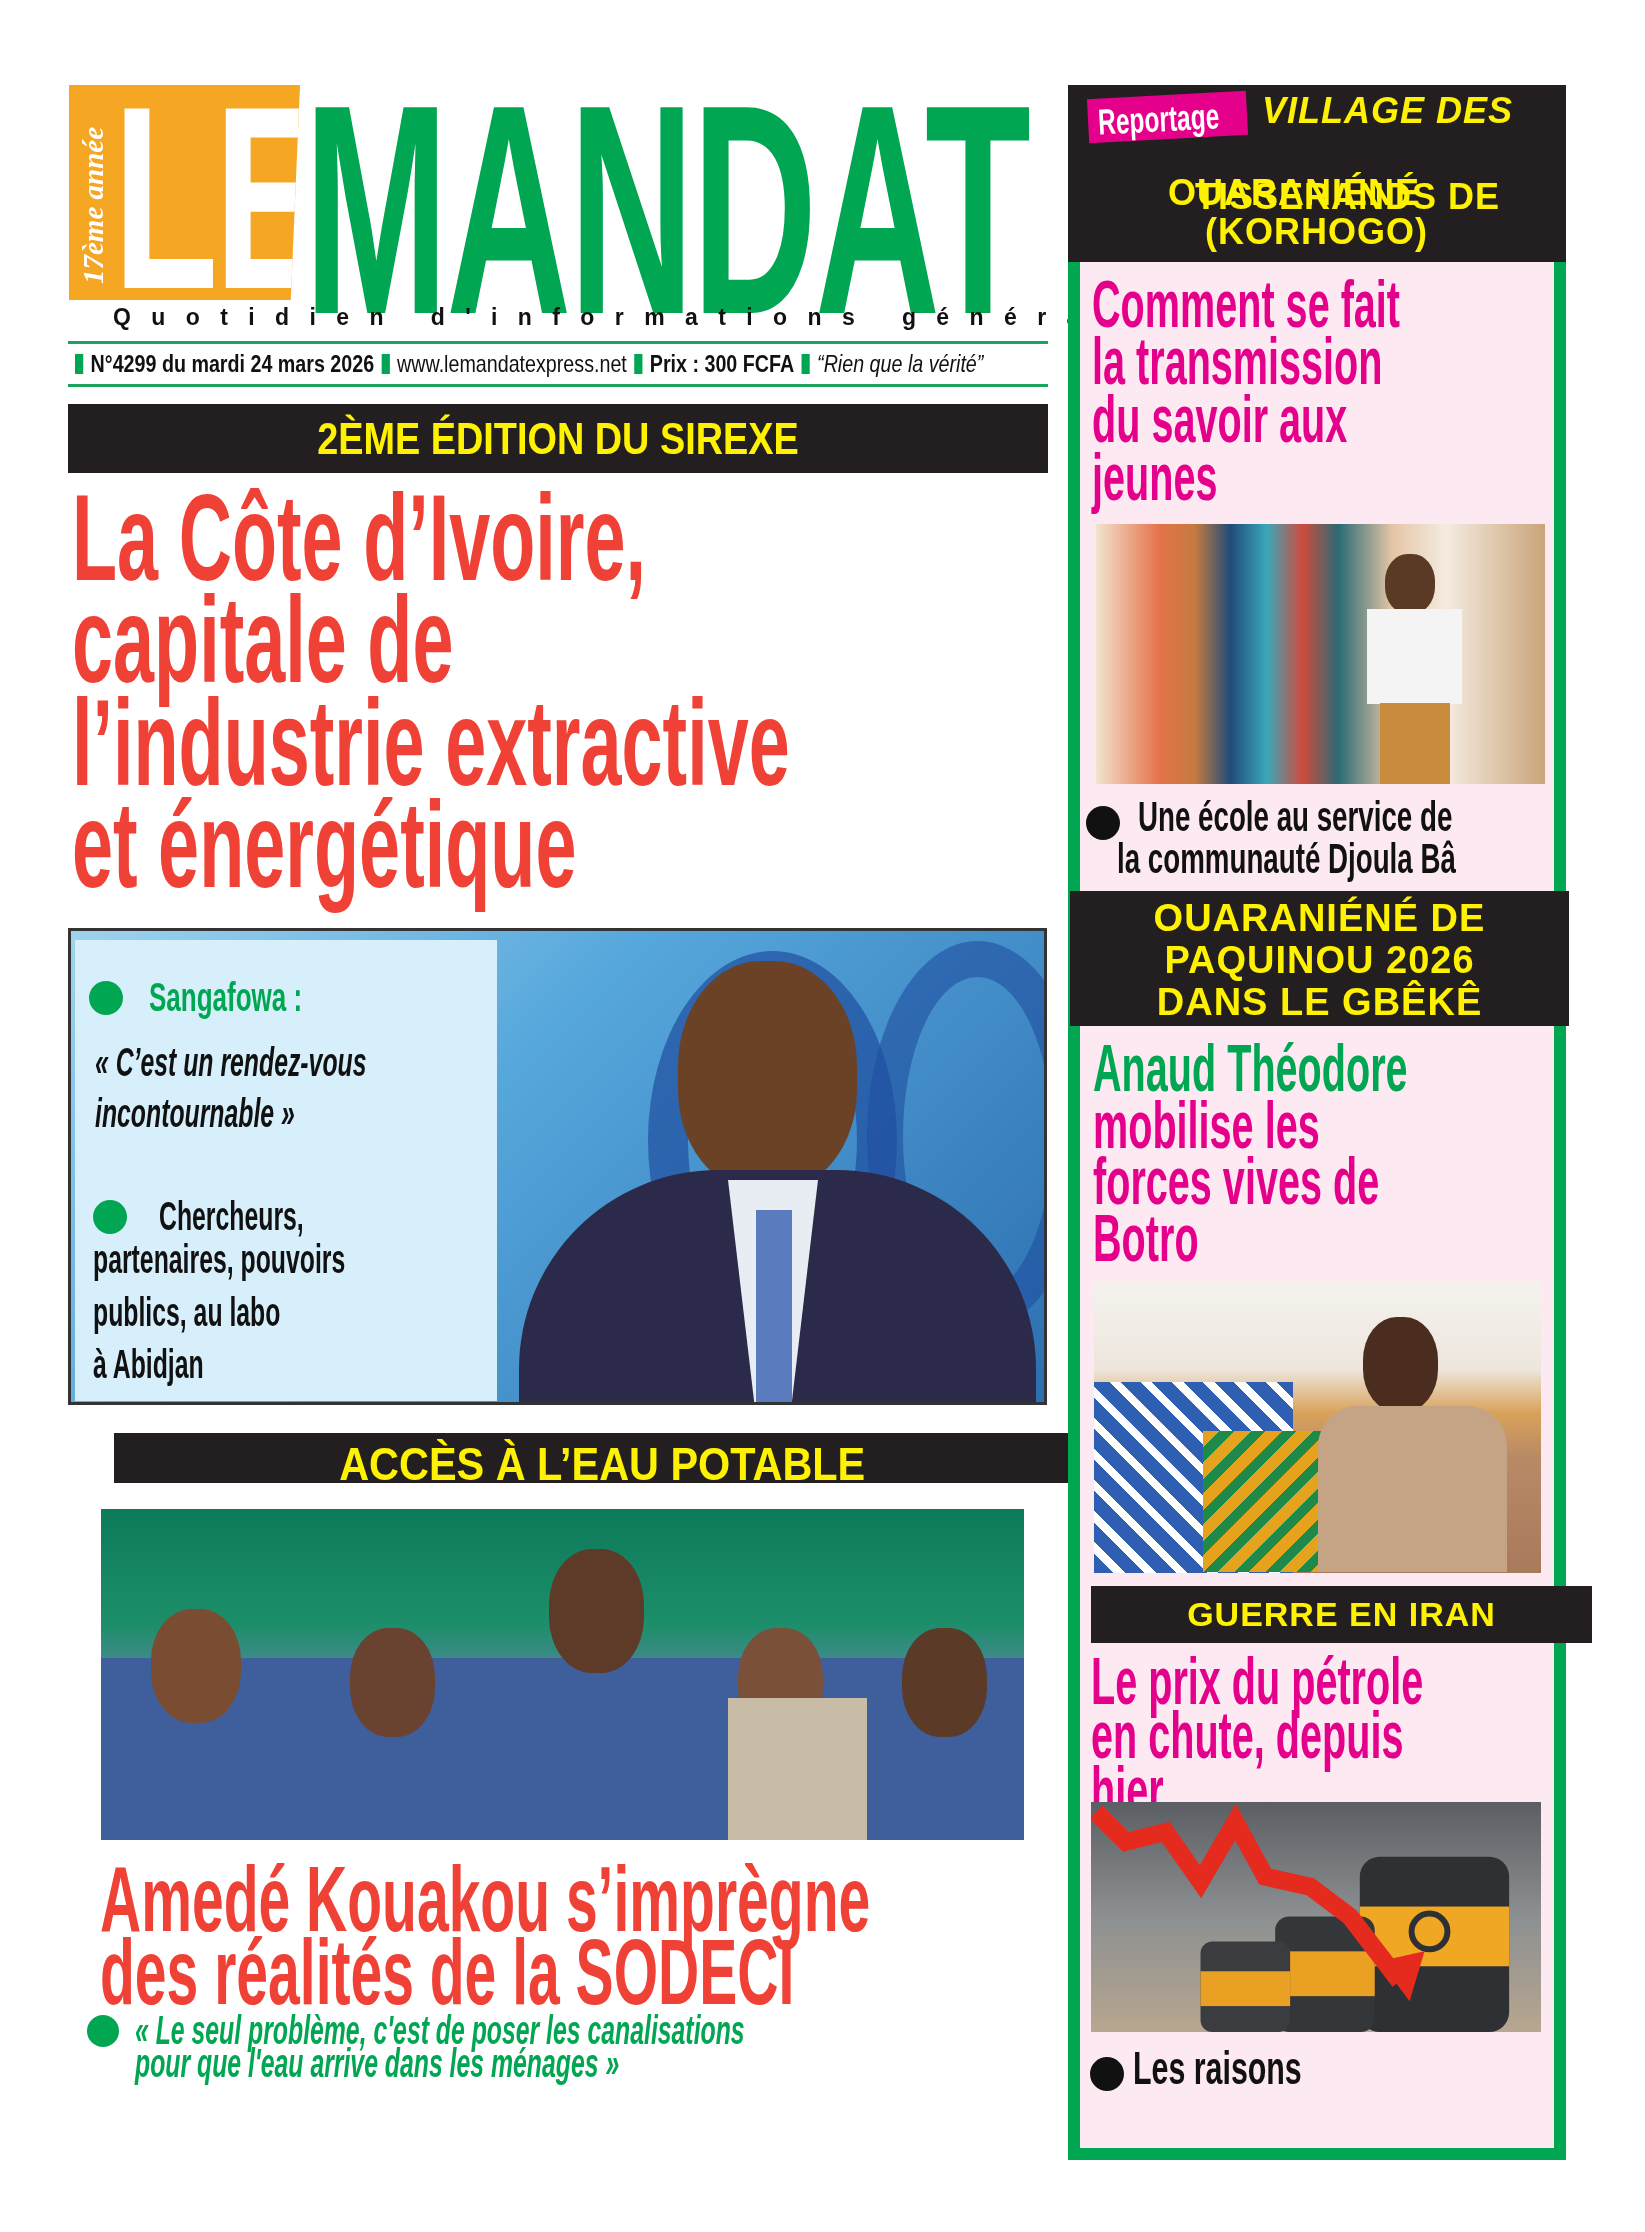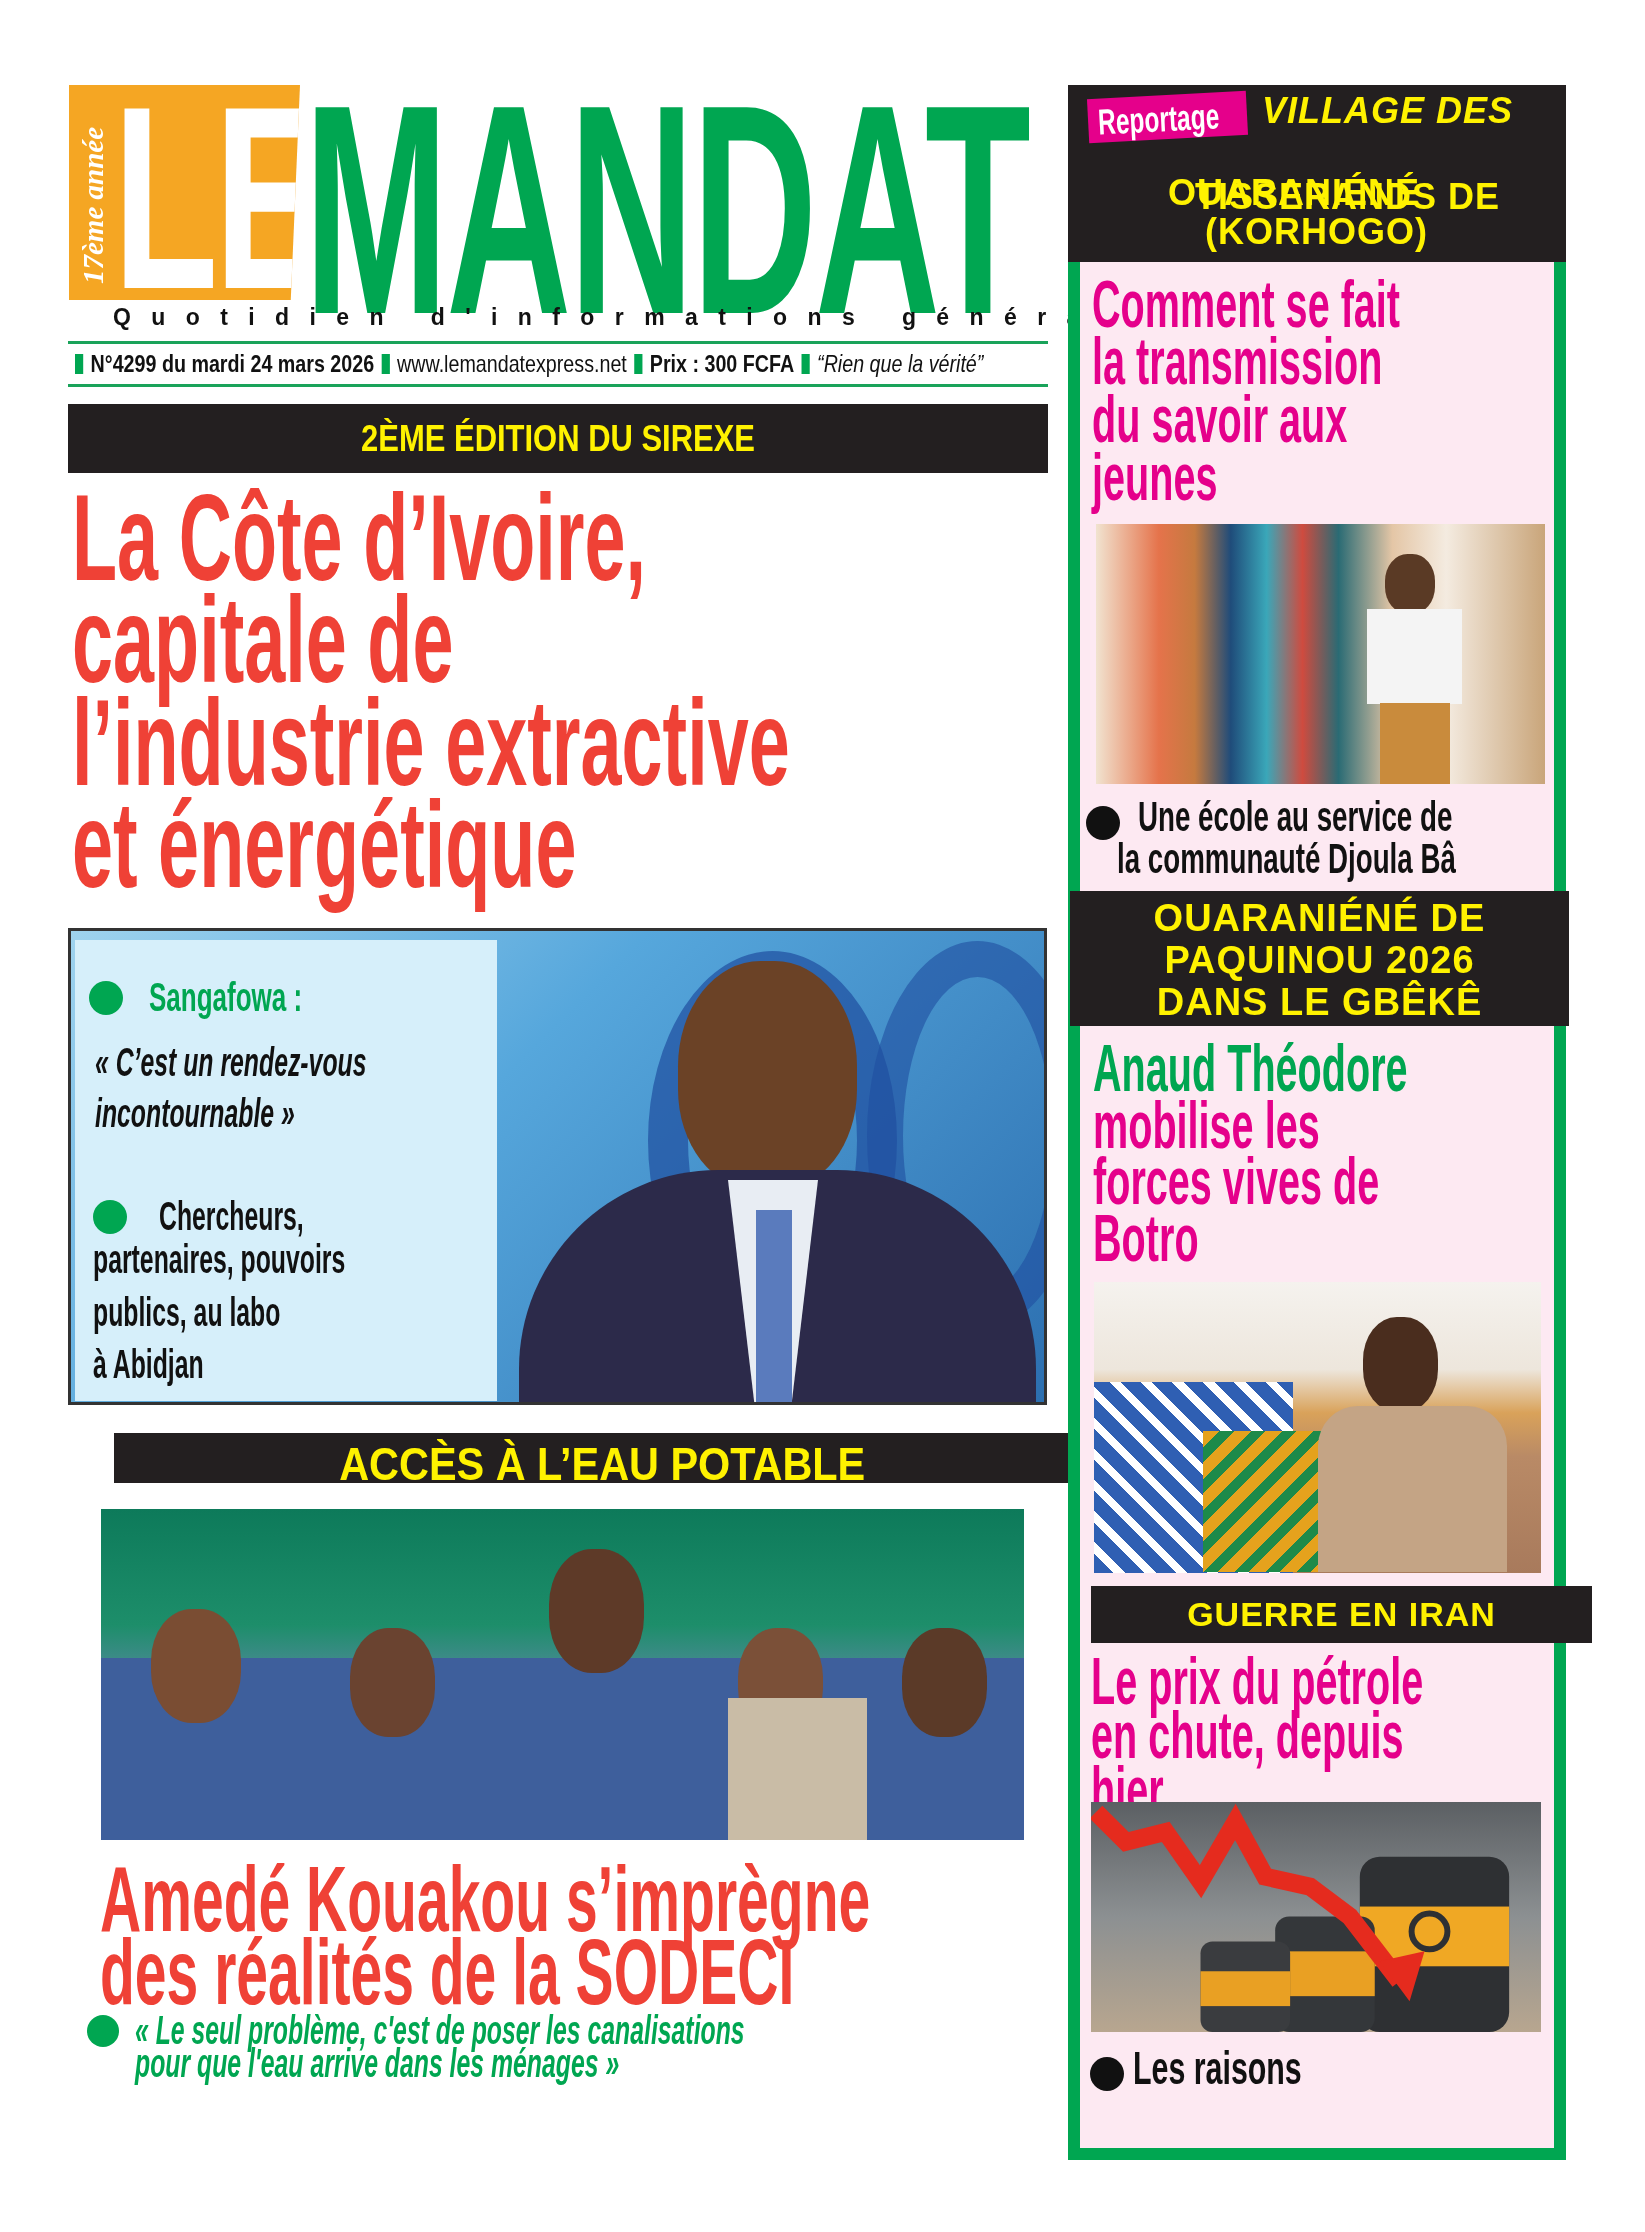--- a/index.html
+++ b/index.html
@@ -44,21 +44,21 @@
   <span>N°4299 du mardi 24 mars 2026</span>
   <span class="sq"></span>
   <span style="font-weight:normal">www.lemandatexpress.net</span>
   <span class="sq"></span>
   <span>Prix : 300 FCFA</span>
   <span class="sq"></span>
   <span class="it">“Rien que la vérité”</span>
 </div>
 <div class="gline" style="top:384px"></div>
 
-<div class="blackbar" style="left:68px;top:404px;width:980px;height:69px;font-size:36px;line-height:69px;">
+<div class="blackbar" style="left:68px;top:404px;width:980px;height:69px;font-size:44px;line-height:69px;">
   <span style="display:inline-block;transform:scaleX(0.86)">2ÈME ÉDITION DU SIREXE</span>
 </div>
 
 <div class="redhl" style="left:72px;top:476px;font-size:123px;transform:scaleX(0.6);">La Côte d’Ivoire,</div>
 <div class="redhl" style="left:72px;top:578px;font-size:123px;transform:scaleX(0.6);">capitale de</div>
 <div class="redhl" style="left:72px;top:681px;font-size:123px;transform:scaleX(0.6);">l’industrie extractive</div>
 <div class="redhl" style="left:72px;top:783px;font-size:123px;transform:scaleX(0.6);">et énergétique</div>
 
 <div class="photo" style="left:68px;top:928px;width:979px;height:477px;border:3px solid #333;box-sizing:border-box;background:linear-gradient(135deg,#9fd3ee 0%,#56a7dc 40%,#2c6fb0 100%);">
 

